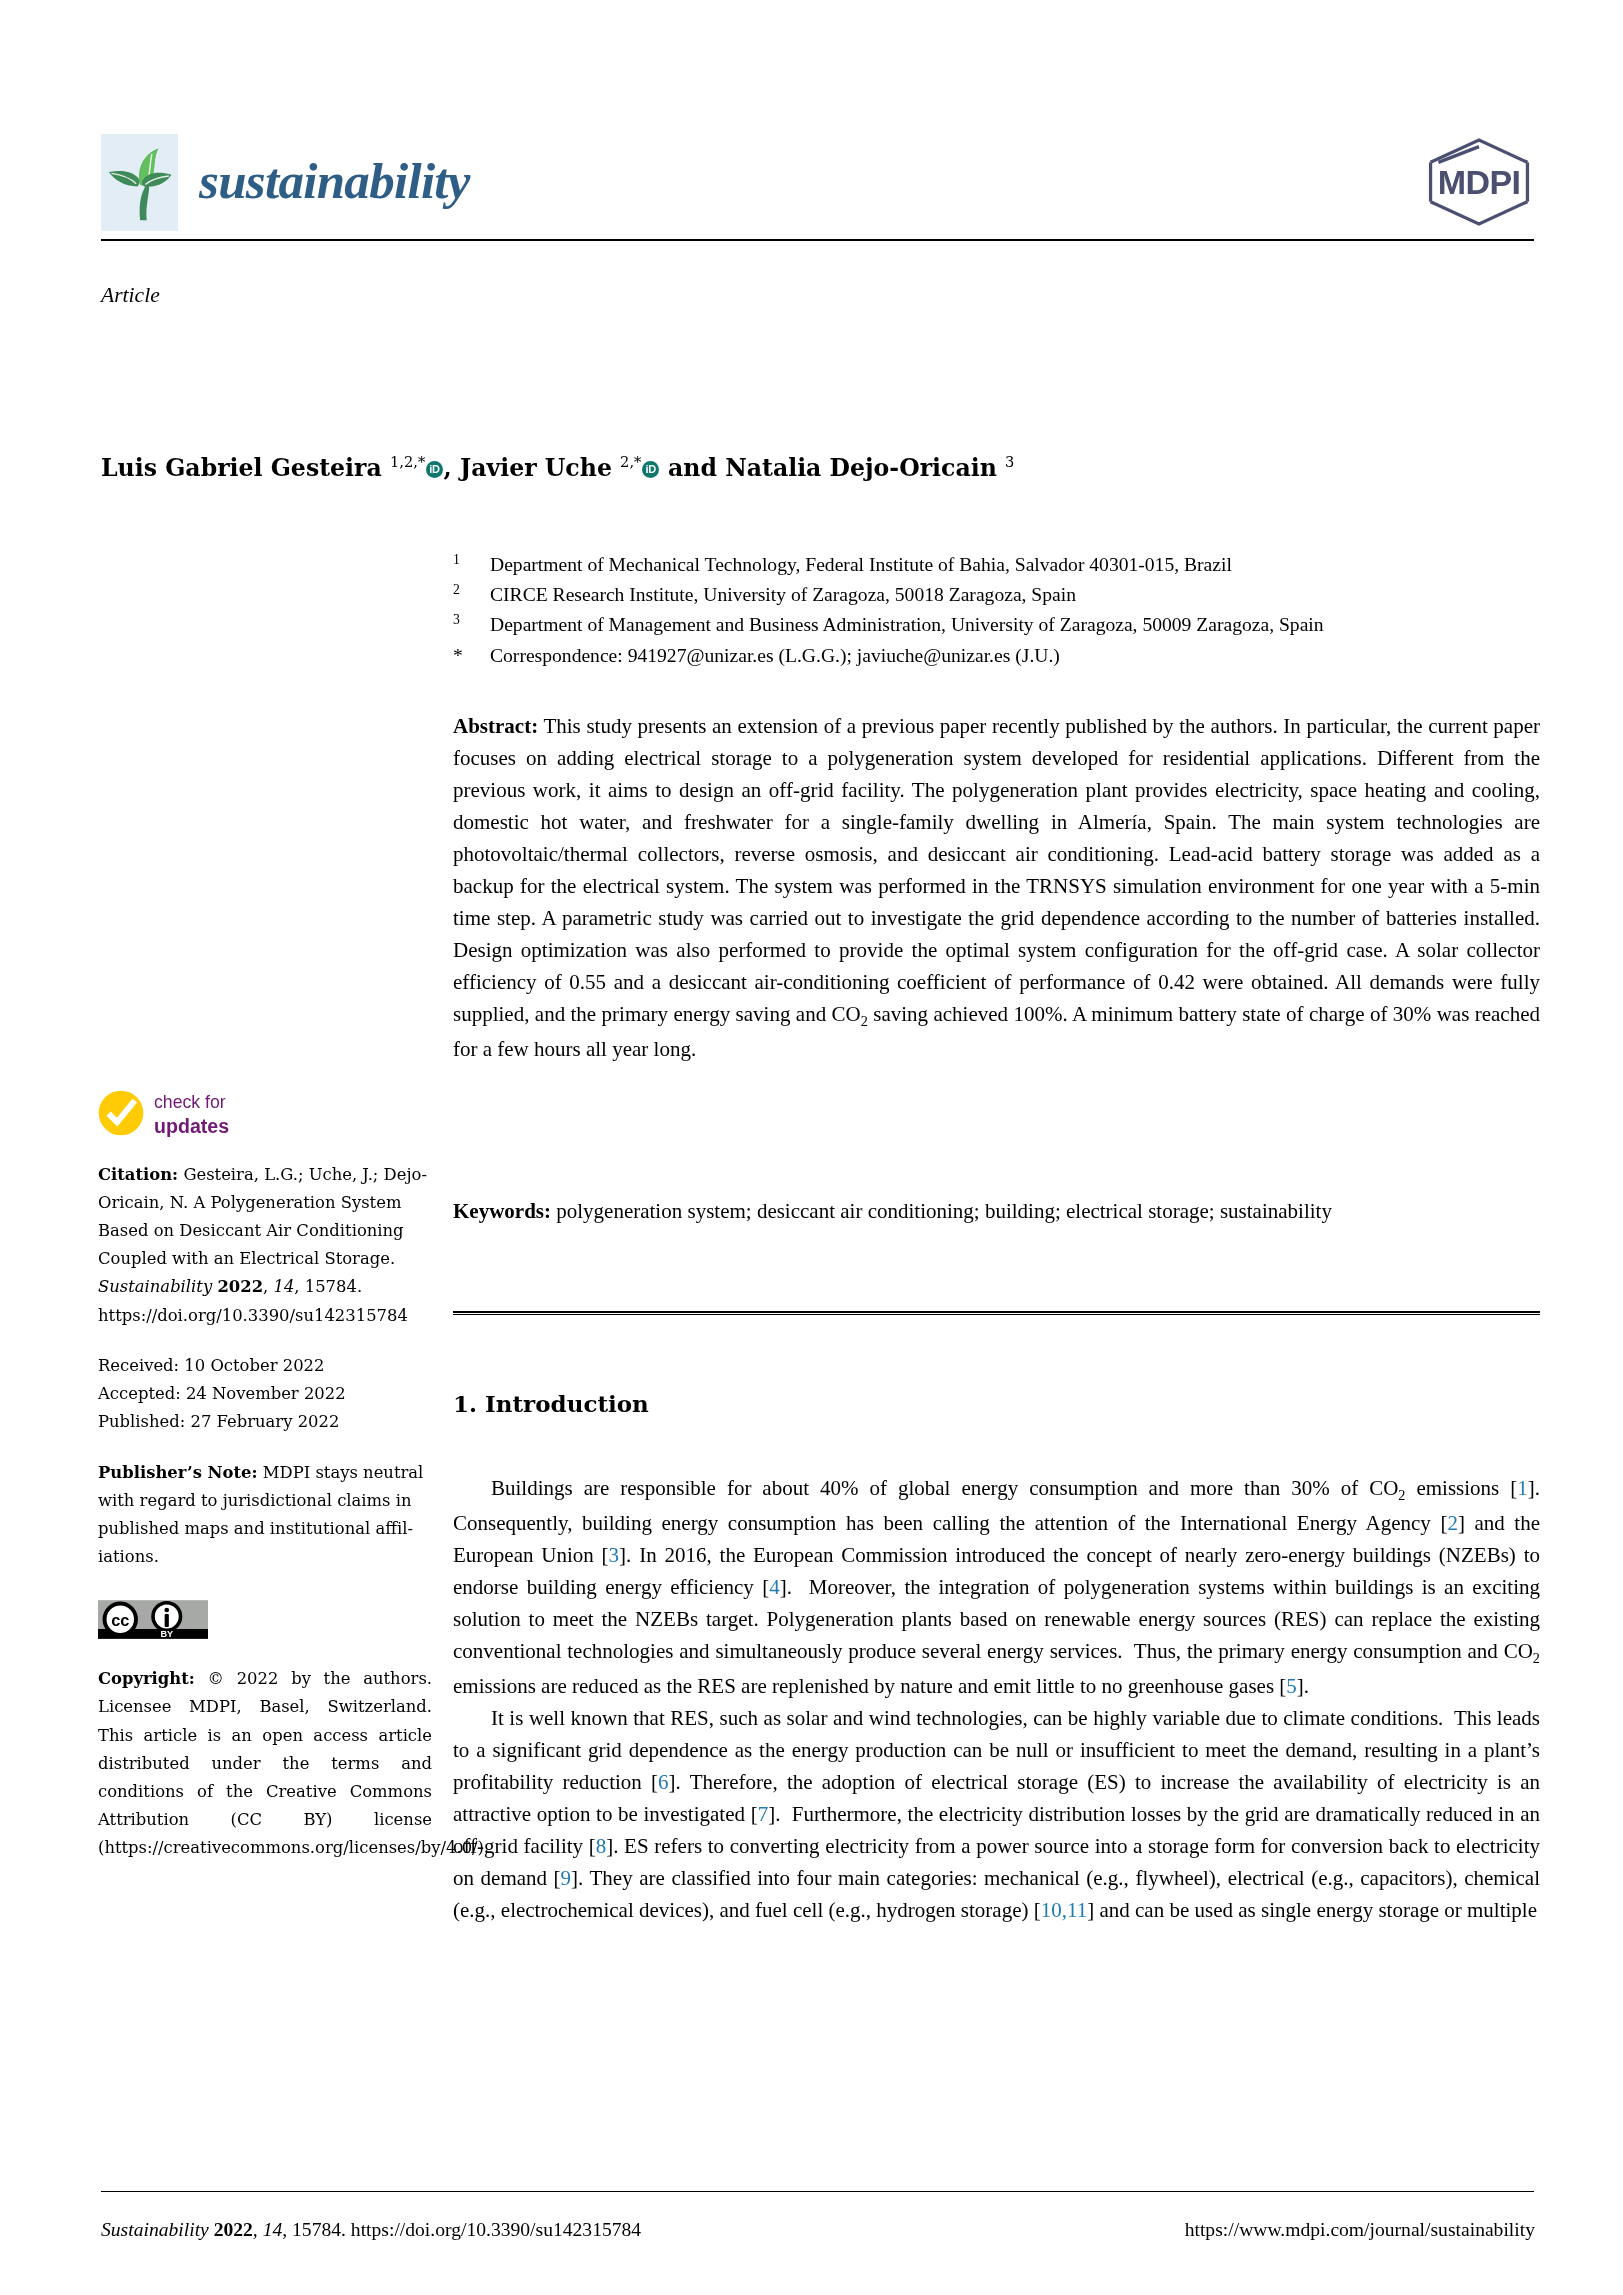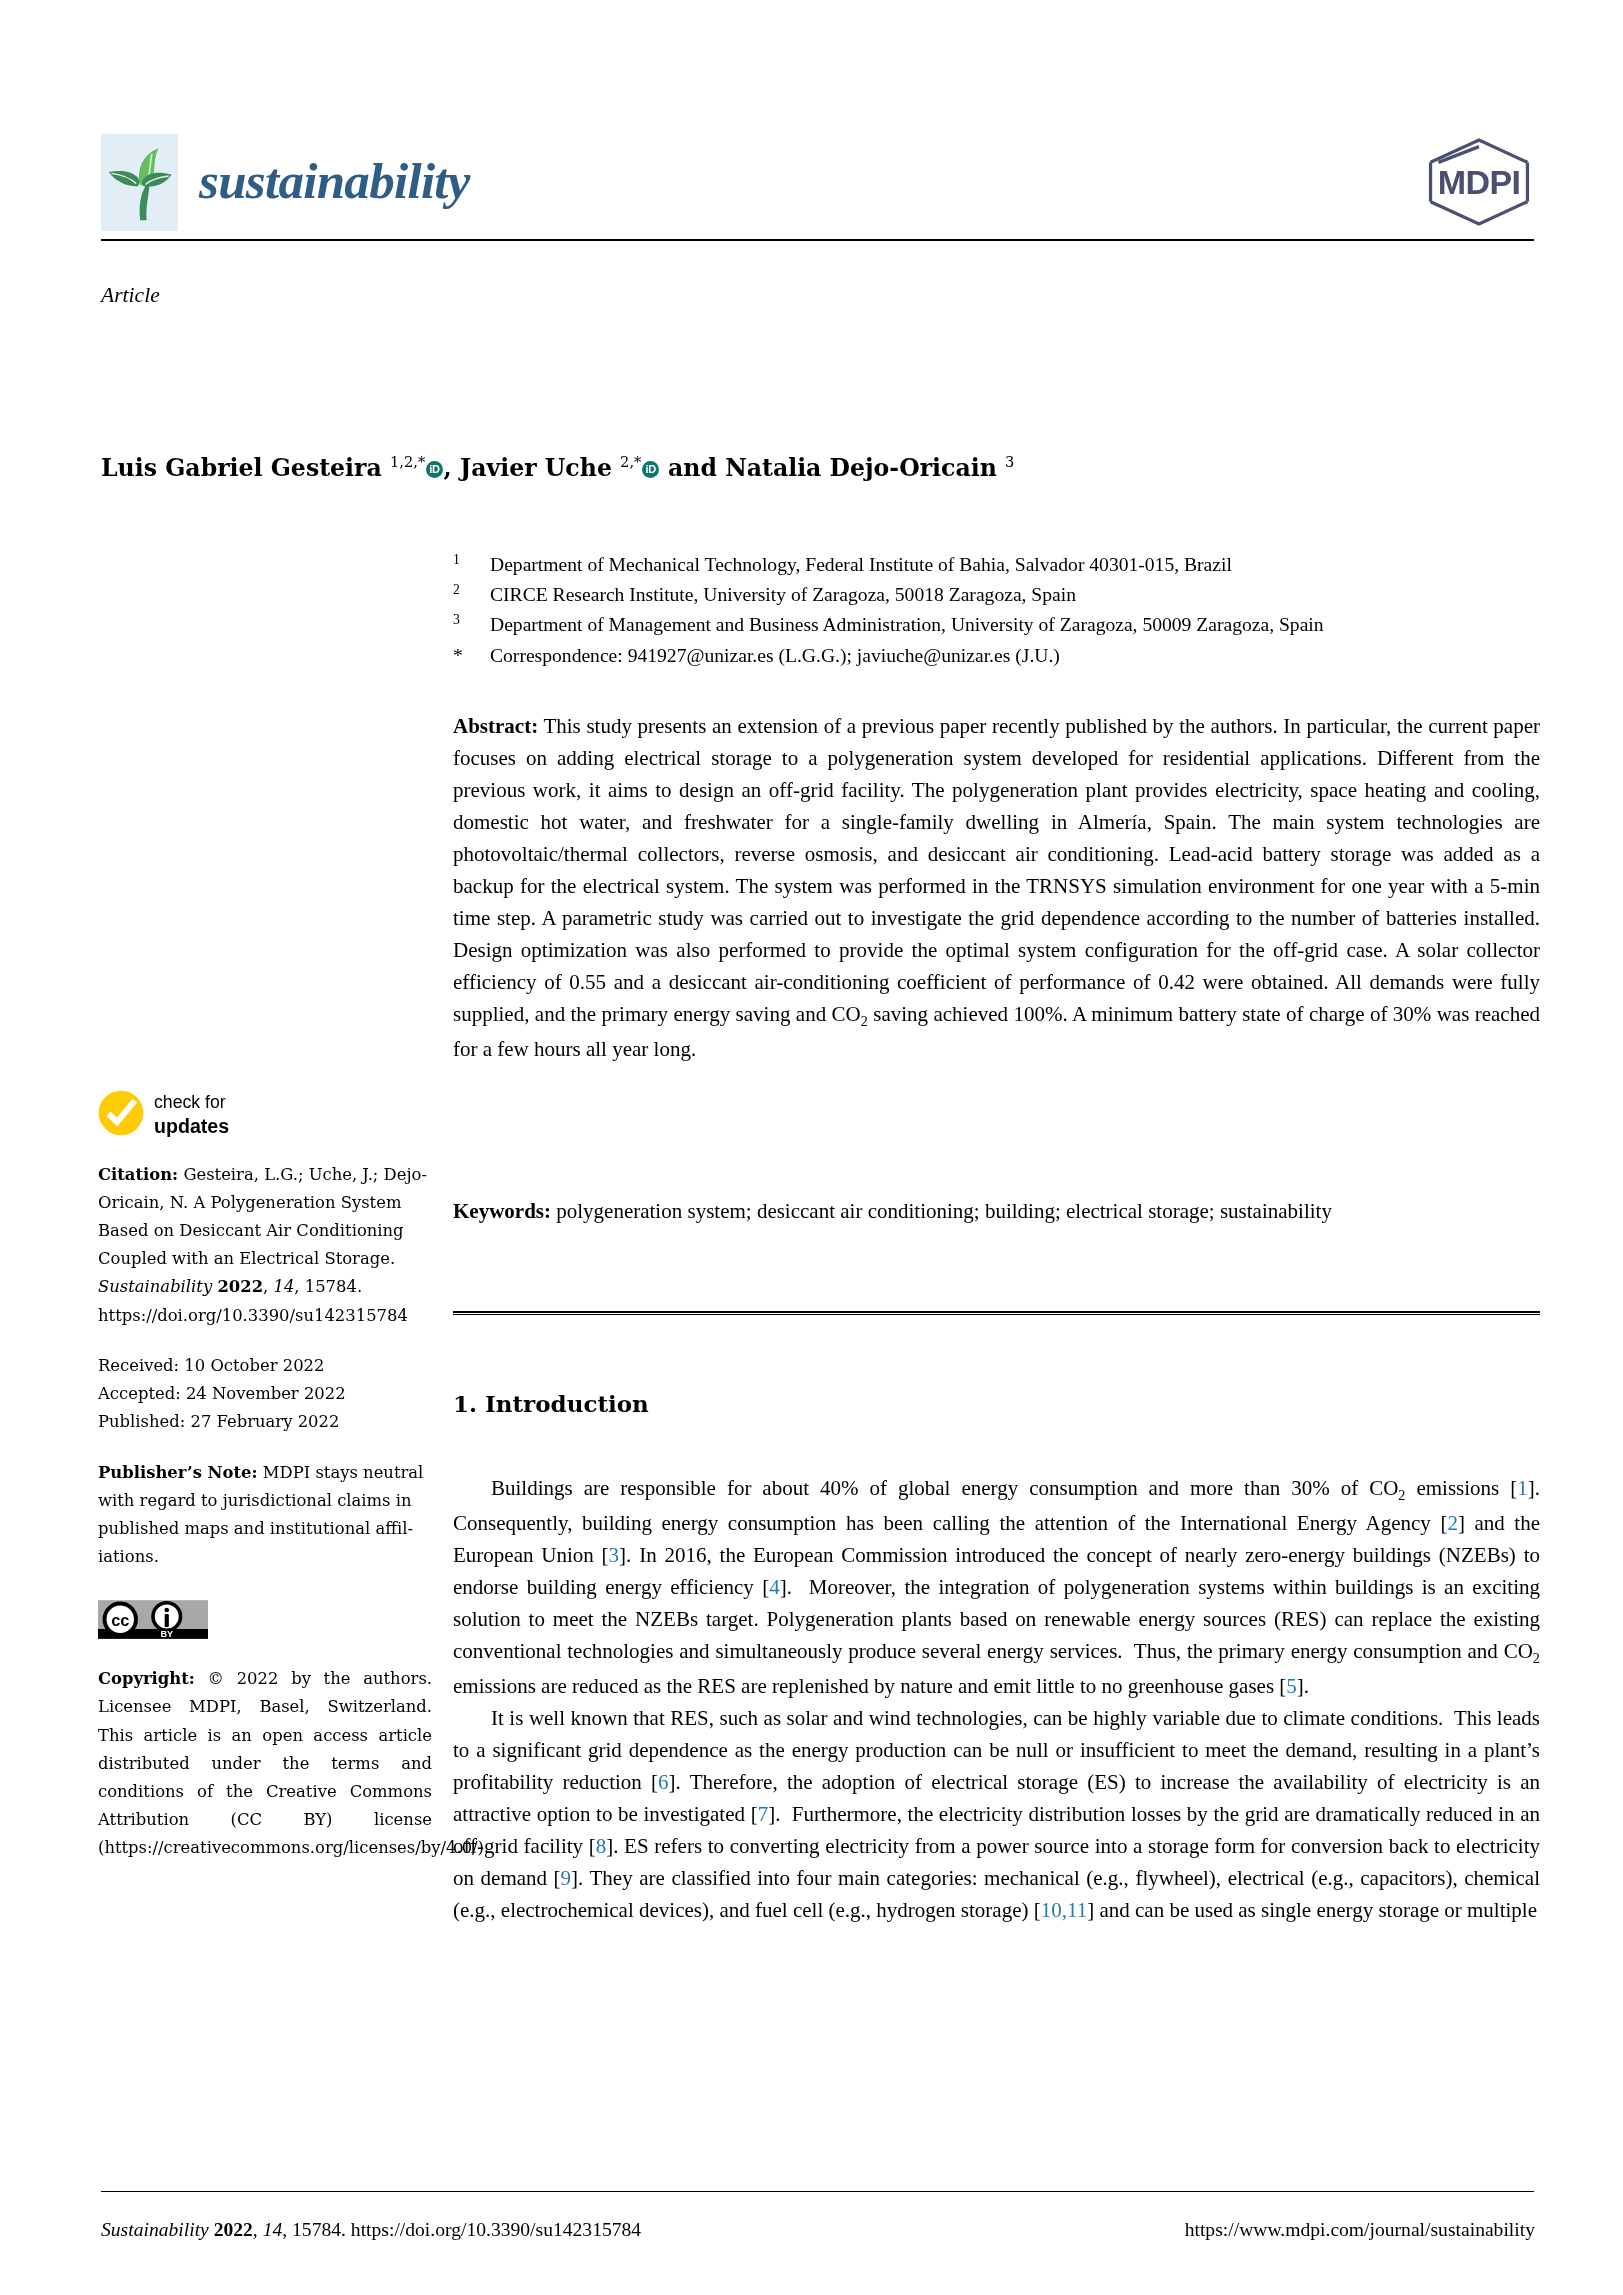--- a/index.html
+++ b/index.html
@@ -208,21 +208,21 @@
   .cfu-badge {
     position: absolute; left: 0; top: 0;
     width: 46px; height: 46px;
   }
   .cfu-text {
     position: absolute;
     left: 56px; top: 1.3px;
     font-family: "Liberation Sans", "DejaVu Sans", sans-serif;
     font-size: 17.7px;
     line-height: 1.26;
-    color: #000000;
+    color: #701a75;
   }
   .cfu-text .b2 { font-weight: 700; font-size: 19.6px; }
   .side-block { margin-bottom: 22px; text-align: left; }
   .side-block.just { text-align: justify; }
   .side-block b { font-weight: 700; }
   .side-block i { font-style: italic; }
   .cc-badge {
     width: 110px;
     height: 39px;
     position: relative;

